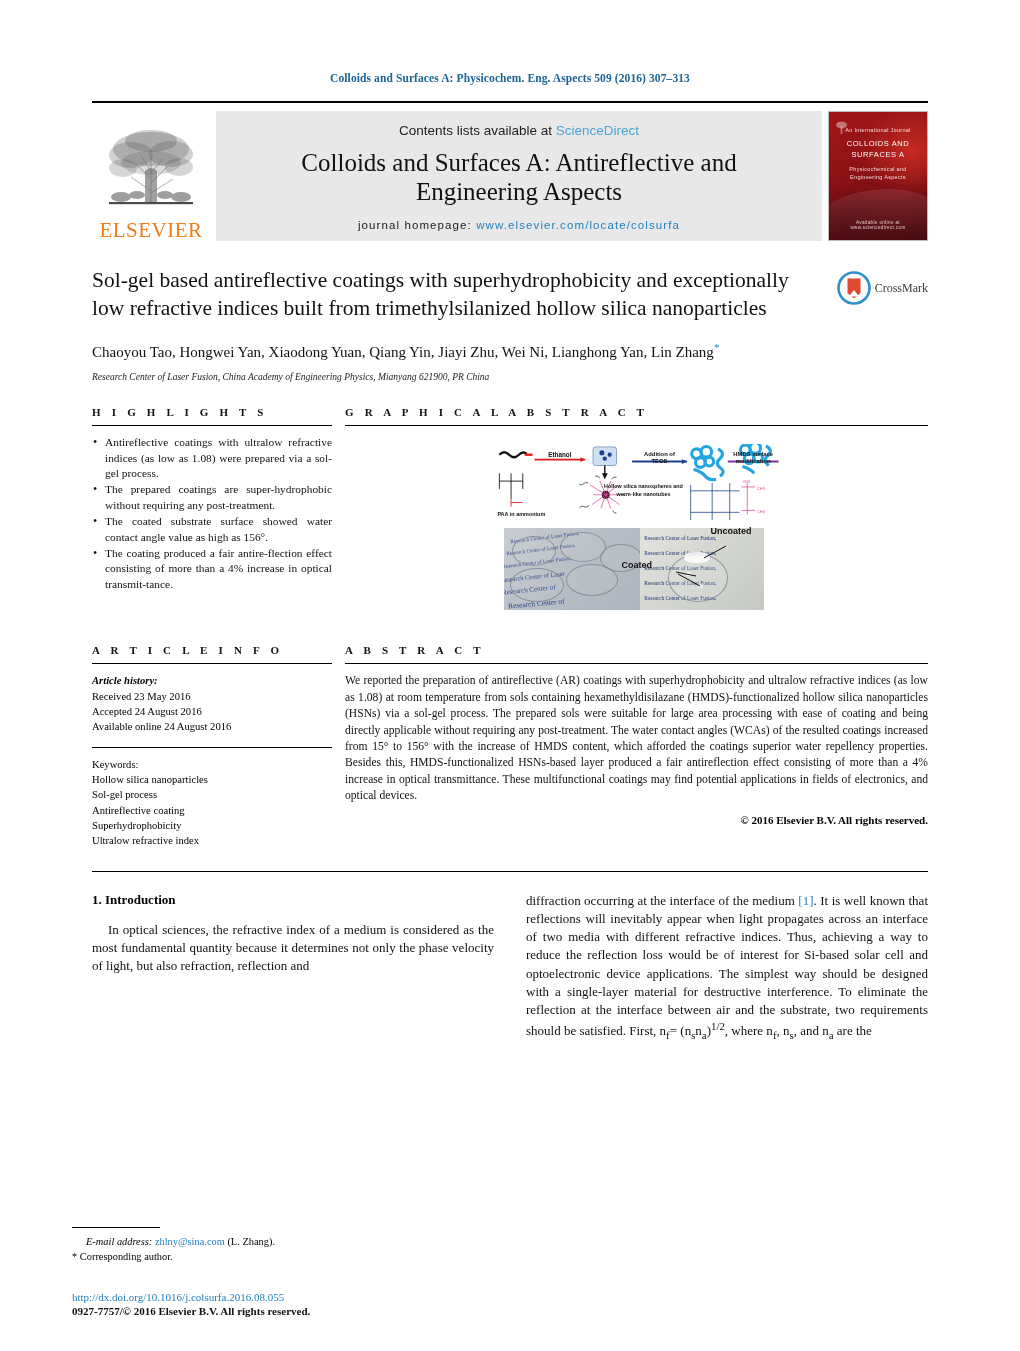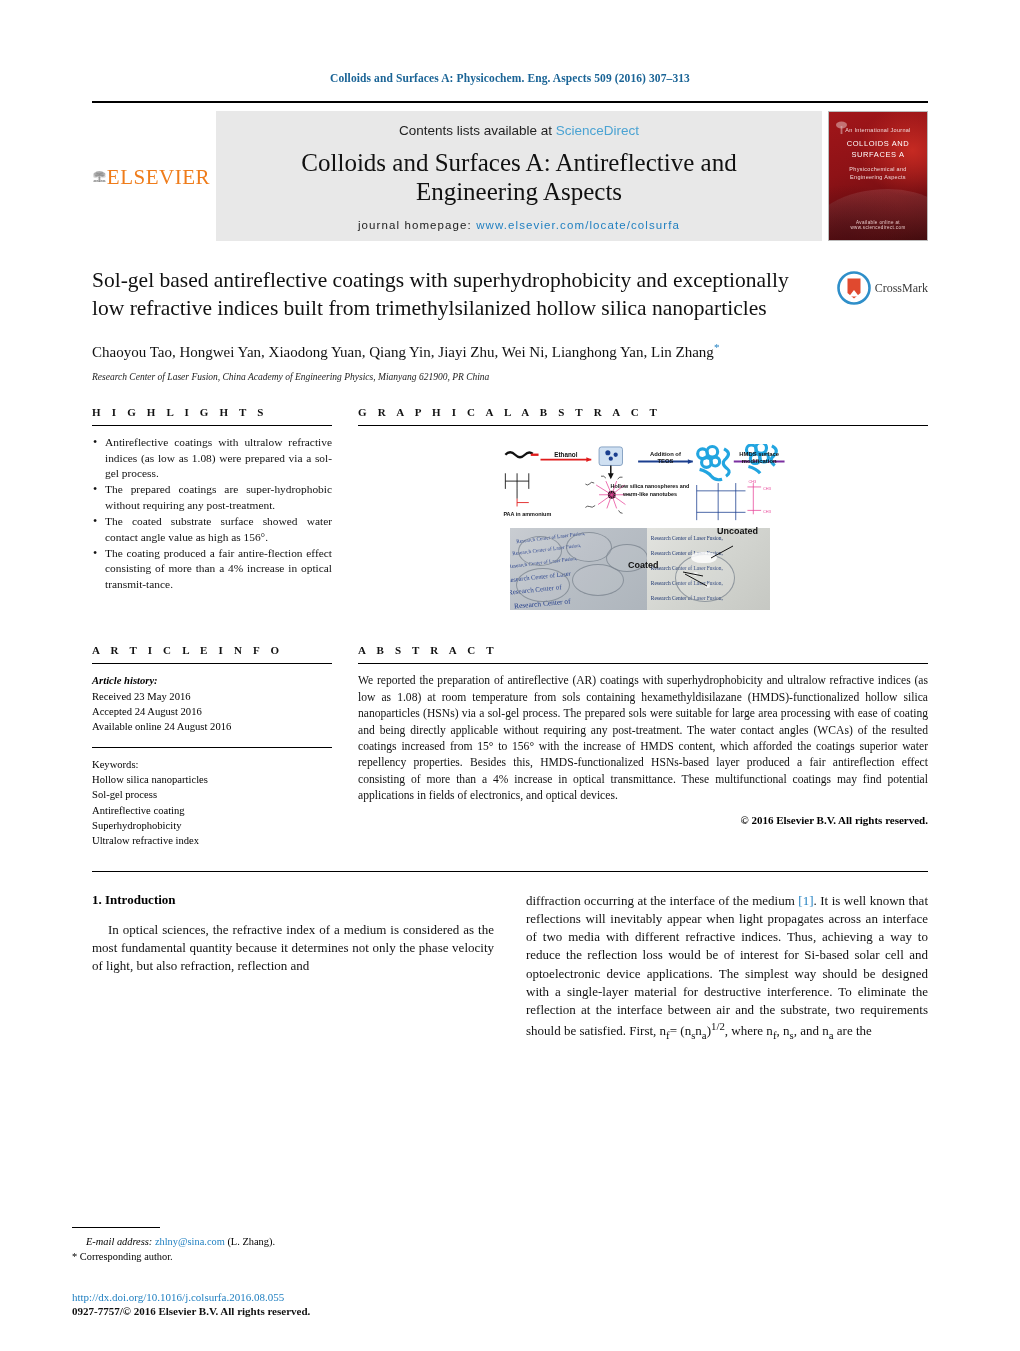--- a/index.html
+++ b/index.html
@@ -30,23 +30,23 @@
     border-top: 2px solid #000;
     padding-top: 8px;
     display: flex;
     align-items: stretch;
     height: 140px;
   }
   .elsevier-logo {
     width: 118px;
     flex: 0 0 118px;
     display: flex;
-    flex-direction: row;
+    flex-direction: column;
     align-items: center;
-    justify-content: center;
+    justify-content: flex-end;
     padding-top: 2px;
   }
   .tree-svg { width: 100px; height: 96px; display: block; }
   .elsevier-word {
     font-family: "Liberation Serif", serif;
     font-size: 21px;
     color: #ef7c1a;
     letter-spacing: 0.5px;
     font-weight: 400;
     line-height: 1;
@@ -155,21 +155,21 @@
     display: flex; align-items: flex-start; justify-content: flex-end;
     padding-top: 4px;
   }
   .cm-badge { display: flex; align-items: center; gap: 4px; }
   .cm-word {
     font-family: "Liberation Serif", serif;
     font-size: 12px; color: #3a3a3a;
   }
 
   
-  .info-zone { margin-top: 24px; display: flex; gap: 26px; }
+  .info-zone { margin-top: 24px; display: flex; gap: 13px; }
   .col-left { flex: 0 0 240px; }
   .col-right { flex: 1; }
 
   .sec-head {
     font-family: "Liberation Serif", serif;
     font-weight: bold;
     font-size: 11px;
     letter-spacing: 4.2px;
     color: #111;
   }

